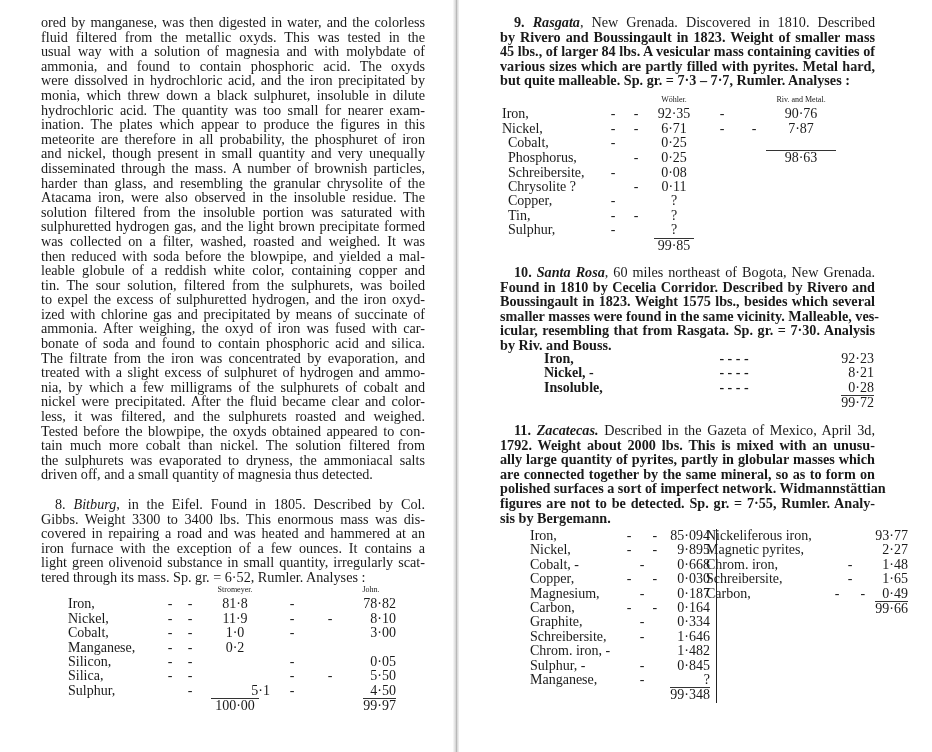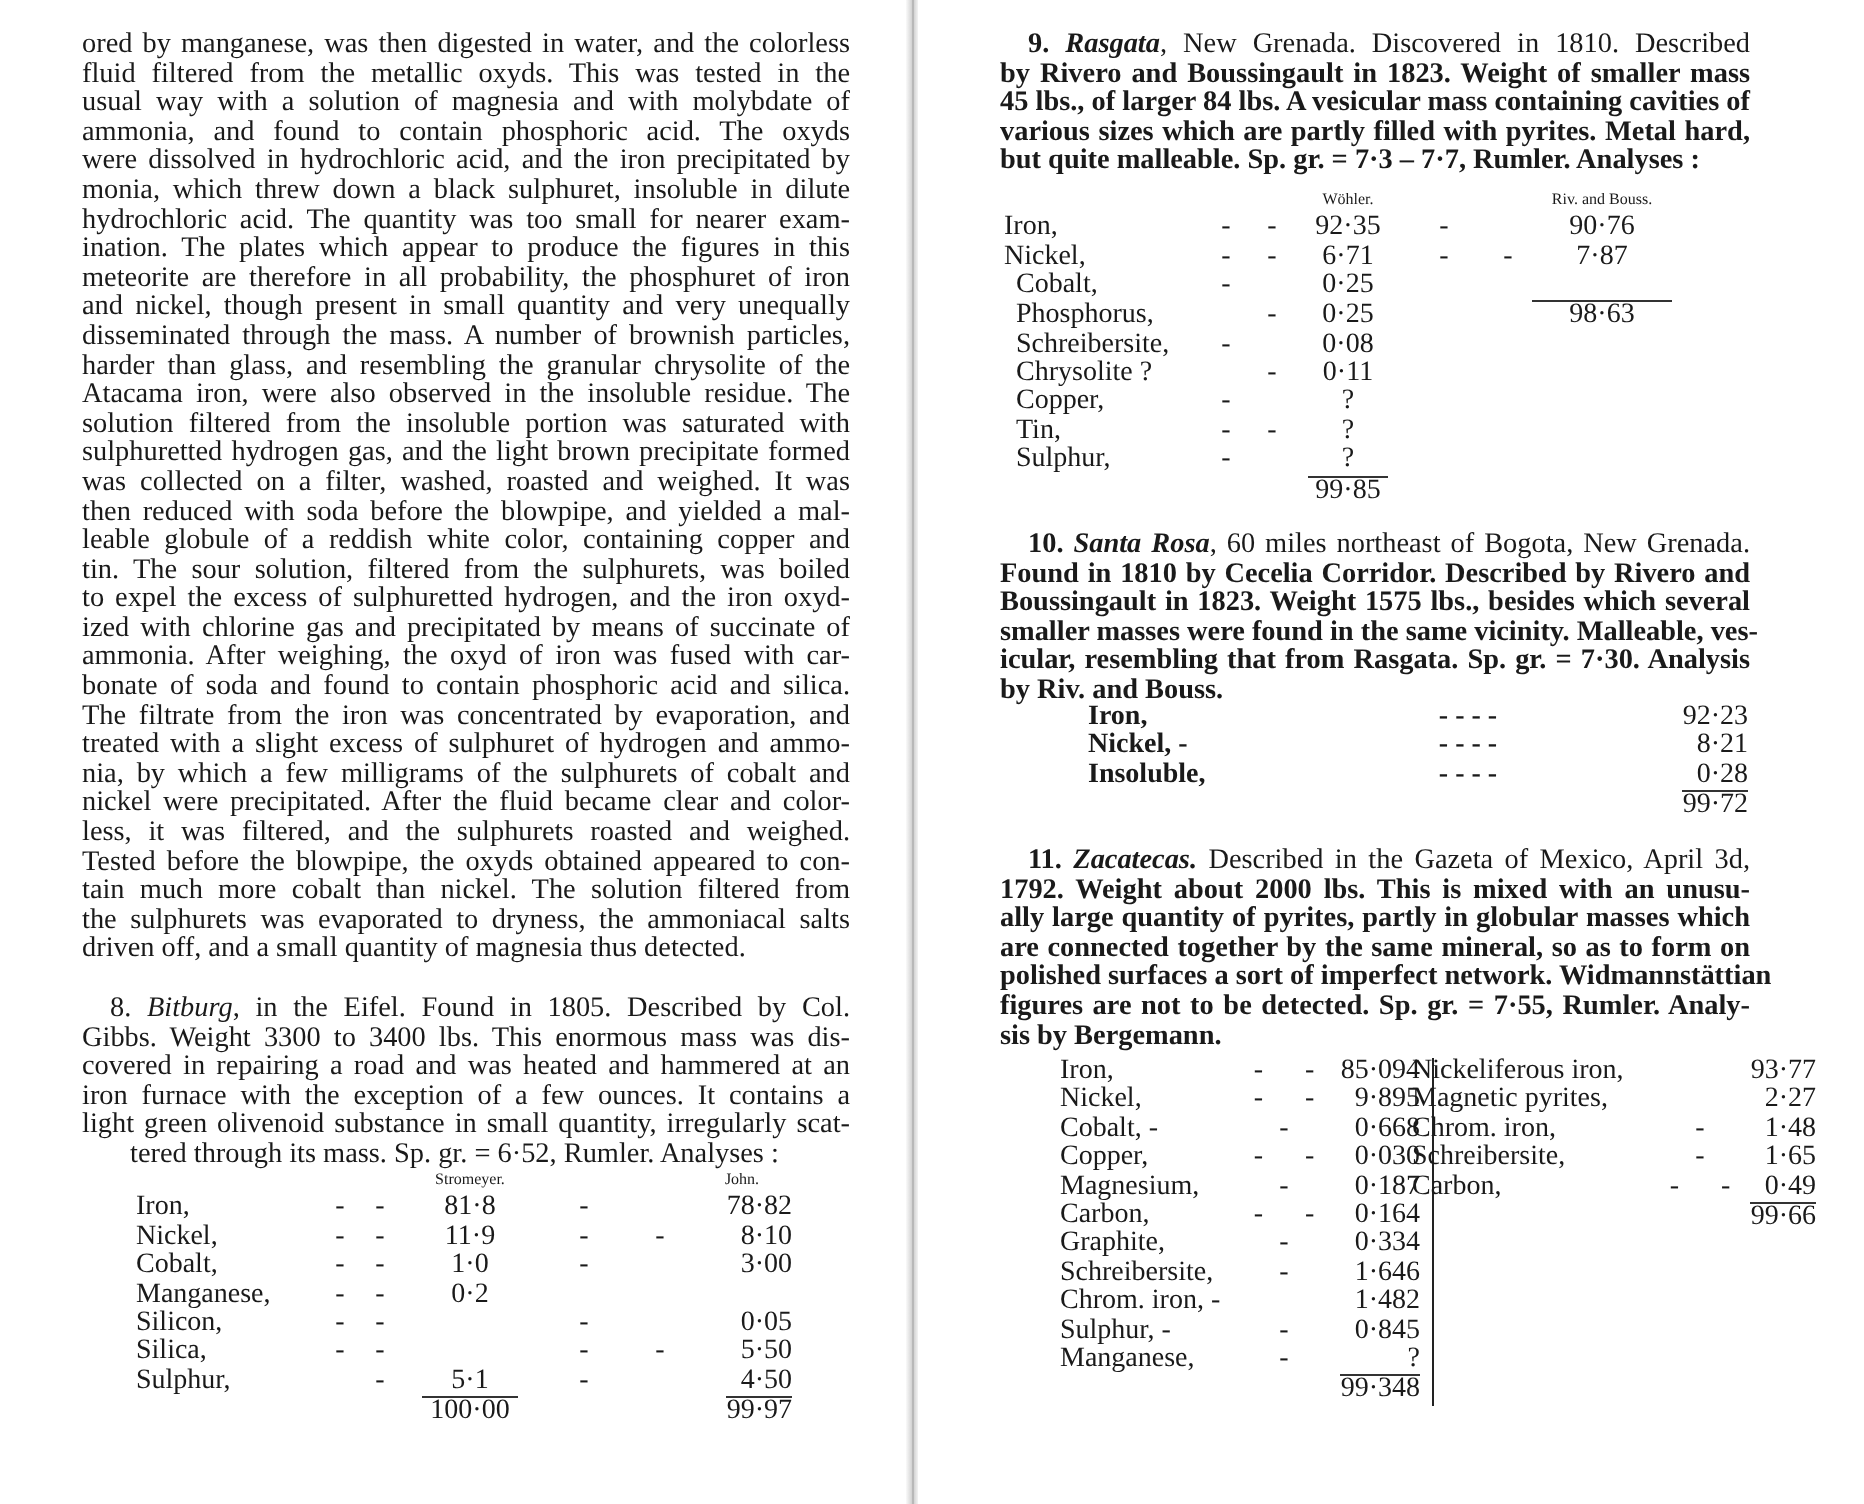--- a/index.html
+++ b/index.html
@@ -80,21 +80,21 @@
       <span class="line">tain much more cobalt than nickel.  The solution filtered from</span>
       <span class="line">the sulphurets was evaporated to dryness, the ammoniacal salts</span>
       <span class="line last">driven off, and a small quantity of magnesia thus detected.</span>
     </div>
   <div class="para" id="entry8" style="left:41px; top:497px; width:384px;font-family:Liberation Serif, serif;">
       <span class="line indent"><span style="font-weight: normal;">8.</span> <span class="ital" style="font-weight: normal;">Bitburg</span><span style="font-weight: normal;">, in the Eifel.  Found in 1805.  Described by Col.</span></span>
       <span class="line" style="font-weight: normal;">Gibbs.  Weight 3300 to 3400 lbs.  This enormous mass was dis-</span>
       <span class="line" style="font-weight: normal;">covered in repairing a road and was heated and hammered at an</span>
       <span class="line" style="font-weight: normal;">iron furnace with the exception of a few ounces.  It contains a</span>
       <span class="line" style="font-weight: normal;">light green olivenoid substance in small quantity, irregularly scat-</span>
-      <span class="line last" style="font-weight: normal; margin-left: 24px;">tered through its mass.  Sp. gr. = 6·52, Rumler.  Analyses :</span>
+      <span class="line last" style="font-weight: normal;">tered through its mass.  Sp. gr. = 6·52, Rumler.  Analyses :</span>
     </div>
 
   <table class="analysis" id="table8" style="left:68px; top:583px;">
     <tbody>
         <tr>
       <td style="width:92px"></td>
           <td class="dash"></td>
           <td class="dash"></td>
       <td class="hdr" style="width:70px">Stromeyer.</td>
       <td class="dash" style="width:44px"></td>
@@ -154,21 +154,21 @@
           <td class="dash">-</td>
           <td style="text-align:center"></td>
           <td class="dash">-</td>
           <td class="dash">-</td>
           <td class="num">5·50</td>
         </tr>
         <tr>
           <td>Sulphur,</td>
           <td class="dash"></td>
           <td class="dash">-</td>
-          <td style="text-align:center">5·1</td>
+          <td style="text-align:right">5·1</td>
           <td class="dash">-</td>
           <td class="dash"></td>
           <td class="num">4·50</td>
         </tr>
       </tbody>
     <tbody>
         <tr>
       <td></td>
           <td></td>
           <td></td>
@@ -192,21 +192,21 @@
 
   <table class="analysis" id="table9" style="left:44px; top:93px;">
     <tbody>
         <tr>
       <td style="width:98px"></td>
           <td class="dash" style="width:26px"></td>
           <td class="dash" style="width:20px"></td>
       <td class="hdr" style="width:56px">Wöhler.</td>
       <td class="dash" style="width:40px"></td>
           <td class="dash" style="width:24px"></td>
-      <td class="hdr" style="width:70px">Riv. and Bouss.</td>
+      <td class="hdr" style="width:70px">Riv. and Metal.</td>
     </tr>
     </tbody>
       <tbody id="table9-body">
         <tr>
           <td style="padding-left:0">Iron,</td>
           <td class="dash">-</td>
           <td class="dash">-</td>
           <td style="text-align:center">92·35</td>
           <td class="dash">-</td>
           <td class="dash"></td>

